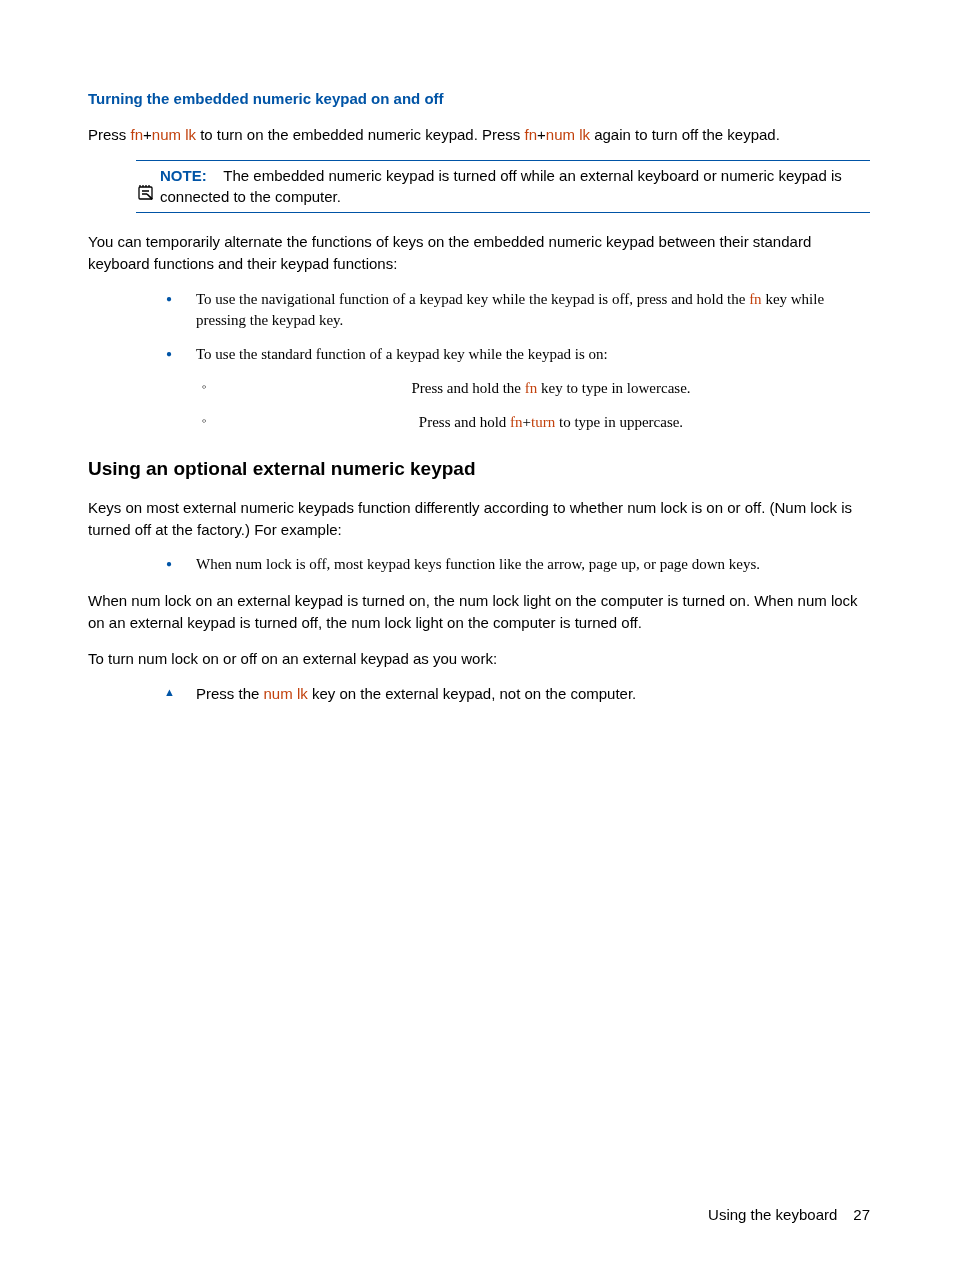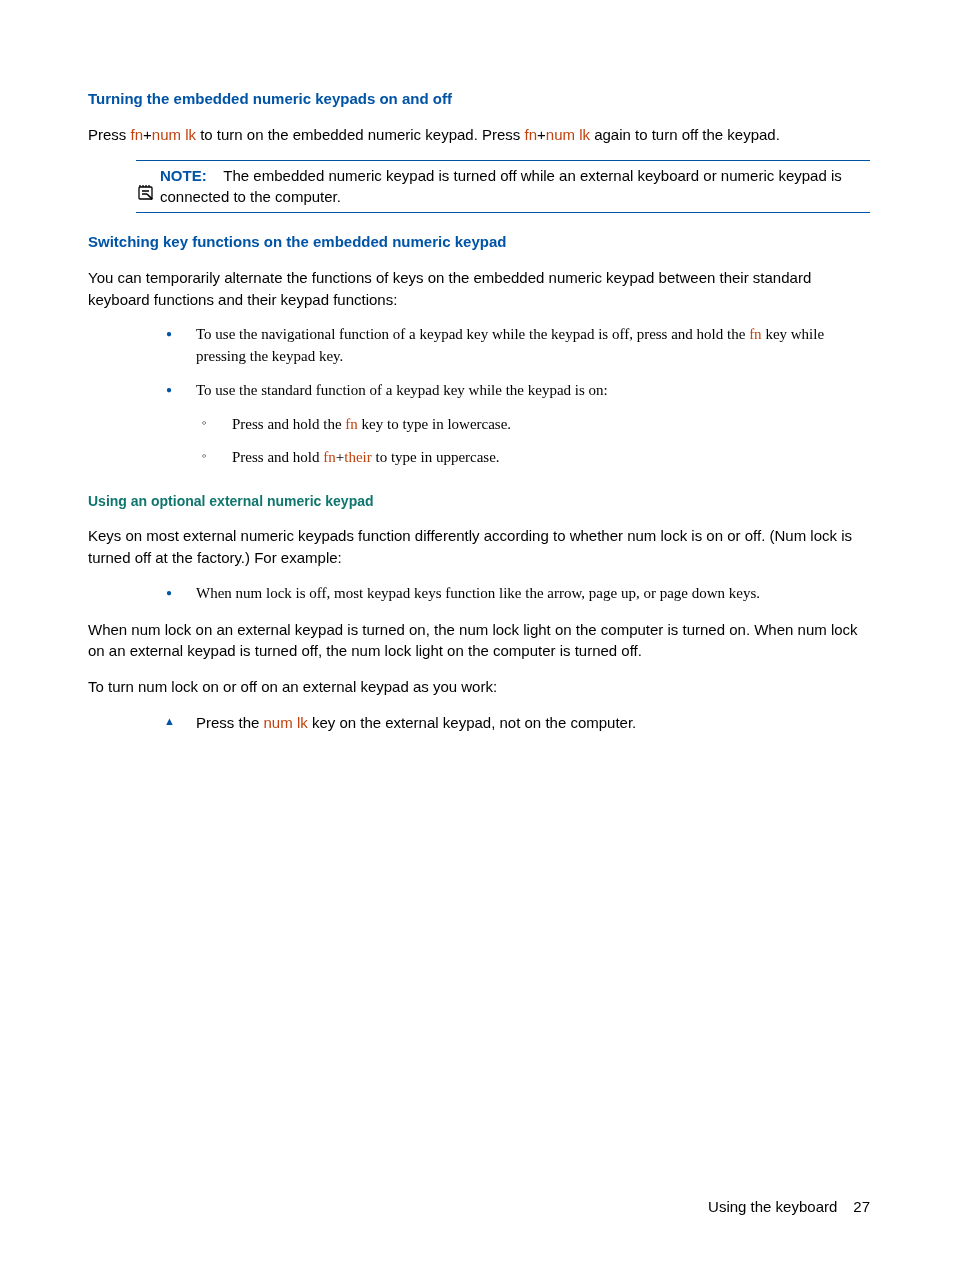--- a/index.html
+++ b/index.html
@@ -18,23 +18,23 @@
     box-sizing: border-box;
     padding: 88px 84px 0 88px;
   }
   .h4 {
     color: #0054a6;
     font-weight: bold;
     font-size: 15px;
     margin: 0 0 14px 0;
   }
   .h3 {
-    color: #0f766e;
+    color: #000000;
     font-weight: bold;
-    font-size: 14px;
+    font-size: 19px;
     margin: 22px 0 14px 0;
   }
   .body-indent {
     margin-left: 72px;
   }
   .para {
     margin: 0 0 14px 0;
   }
   .kw {
     color: #c2410c;
@@ -80,20 +80,21 @@
   }
   ul.circ {
     list-style: none;
     margin: 12px 0 0 0;
     padding: 0;
   }
   ul.circ > li {
     position: relative;
     padding-left: 36px;
     margin-bottom: 12px;
+    text-align: center;
   }
   ul.circ > li::before {
     content: "◦";
     color: #000;
     font-size: 13px;
     position: absolute;
     left: 6px;
     top: 0;
   }
   .tri-list {
@@ -108,34 +109,34 @@
   .tri-list > li::before {
     content: "▲";
     color: #0054a6;
     font-size: 11px;
     position: absolute;
     left: 4px;
     top: 2px;
   }
   .footer {
     position: absolute;
-    bottom: 52px;
+    bottom: 44px;
     right: 84px;
     font-size: 15px;
   }
   .pagenum {
     margin-left: 16px;
   }
 </style>
 </head>
 <body>
 
 <div class="page">
 
-  <div class="h4">Turning the embedded numeric keypads on and off</div>
+  <div class="h4">Turning the embedded numeric keypad on and off</div>
 
   <p class="para body-indent">
     <span>Press </span><span class="kw">fn</span><span>+</span><span class="kw">num lk</span><span> to turn on the embedded numeric keypad. Press </span><span class="kw">fn</span><span>+</span><span class="kw">num lk</span><span> again to turn off the keypad.</span>
   </p>
 
   <div class="note-box">
     <div class="note-icon">
       <svg width="20" height="20" viewBox="0 0 20 20">
         <rect x="3" y="5" width="13" height="12" rx="1" fill="none" stroke="#000" stroke-width="1.3"></rect>
         <path d="M4 3 L4 5 M7 3 L7 5 M10 3 L10 5 M13 3 L13 5" stroke="#000" stroke-width="1.3"></path>
@@ -144,36 +145,35 @@
         <path d="M11 12 L16 17" stroke="#000" stroke-width="1.6"></path>
         <path d="M14 14 L17 17 L15 18 Z" fill="#000"></path>
       </svg>
     </div>
     <div class="note-text">
       <span class="note-label">NOTE:</span>
       <span>&nbsp;&nbsp;&nbsp;</span><span>The embedded numeric keypad is turned off while an external keyboard or numeric keypad is connected to the computer.</span>
     </div>
   </div>
 
-  <div class="h4">Switching key functions on the embedded numeric keypad</div>
 
   <p class="para body-indent">You can temporarily alternate the functions of keys on the embedded numeric keypad between their standard keyboard functions and their keypad functions:</p>
 
   <ul class="bullets">
     <li>
       <span>To use the navigational function of a keypad key while the keypad is off, press and hold the </span><span class="kw">fn</span><span> key while pressing the keypad key.</span>
     </li>
     <li>
       <span>To use the standard function of a keypad key while the keypad is on:</span>
       <ul class="circ">
         <li>
           <span>Press and hold the </span><span class="kw">fn</span><span> key to type in lowercase.</span>
         </li>
         <li>
-          <span>Press and hold </span><span class="kw">fn</span><span>+</span><span class="kw">their</span><span> to type in uppercase.</span>
+          <span>Press and hold </span><span class="kw">fn</span><span>+</span><span class="kw">turn</span><span> to type in uppercase.</span>
         </li>
       </ul>
     </li>
   </ul>
 
   <div class="h3">Using an optional external numeric keypad</div>
 
   <p class="para body-indent">Keys on most external numeric keypads function differently according to whether num lock is on or off. (Num lock is turned off at the factory.) For example:</p>
 
   <ul class="bullets">

